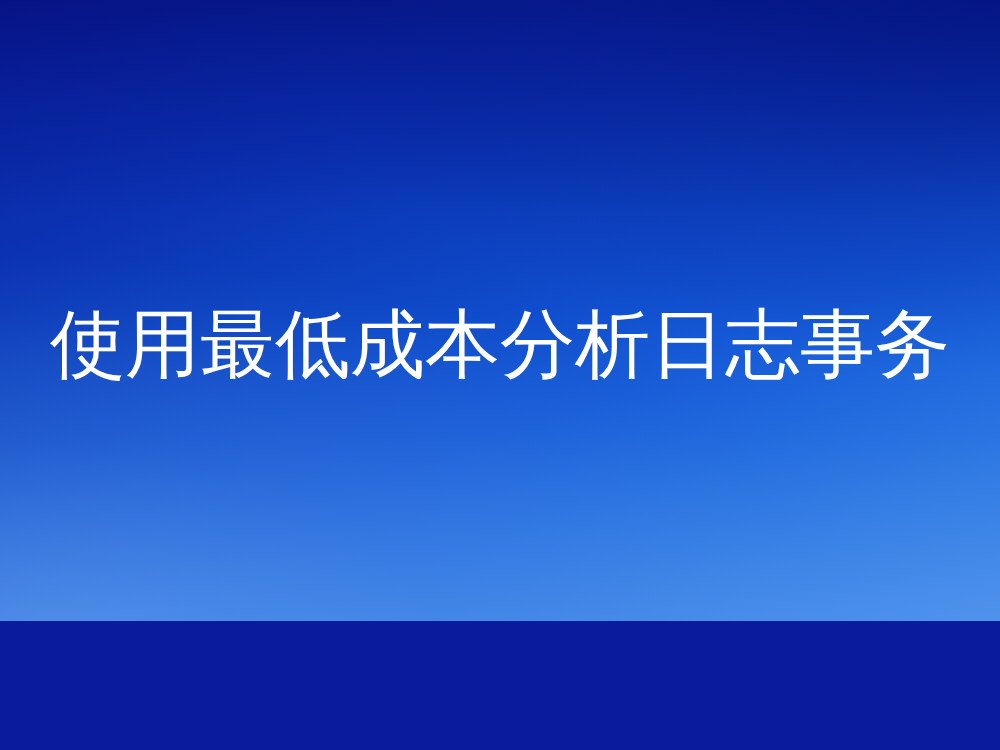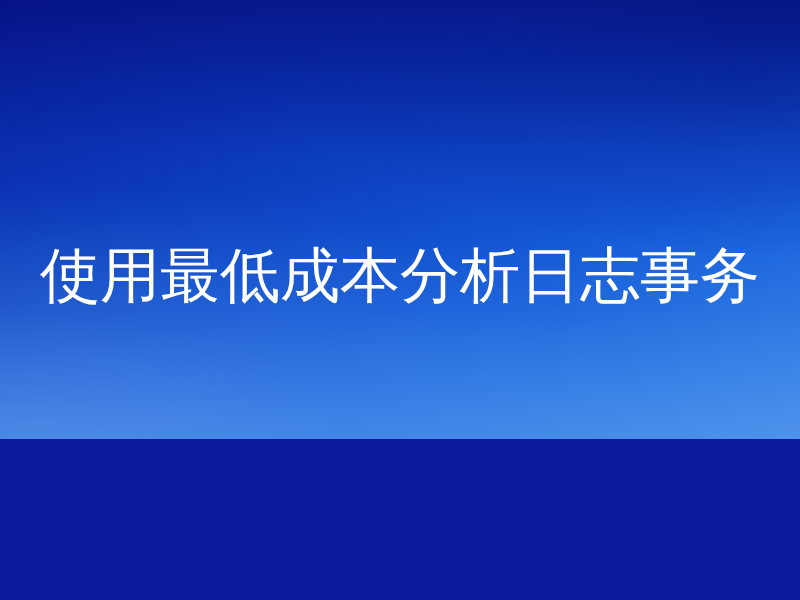--- a/index.html
+++ b/index.html
@@ -9,21 +9,21 @@
     background: #0a1c9c;
   }
   body {
     font-family: "Liberation Sans", "DejaVu Sans", sans-serif;
   }
 
   
   #banner {
     position: relative;
     width: 800px;
-    height: 439px;
+    height: 497px;
     overflow: hidden;
     background: #4c1d95;
   }
 
   
   .bg-layer {
     position: absolute;
     inset: 0;
     pointer-events: none;
   }

